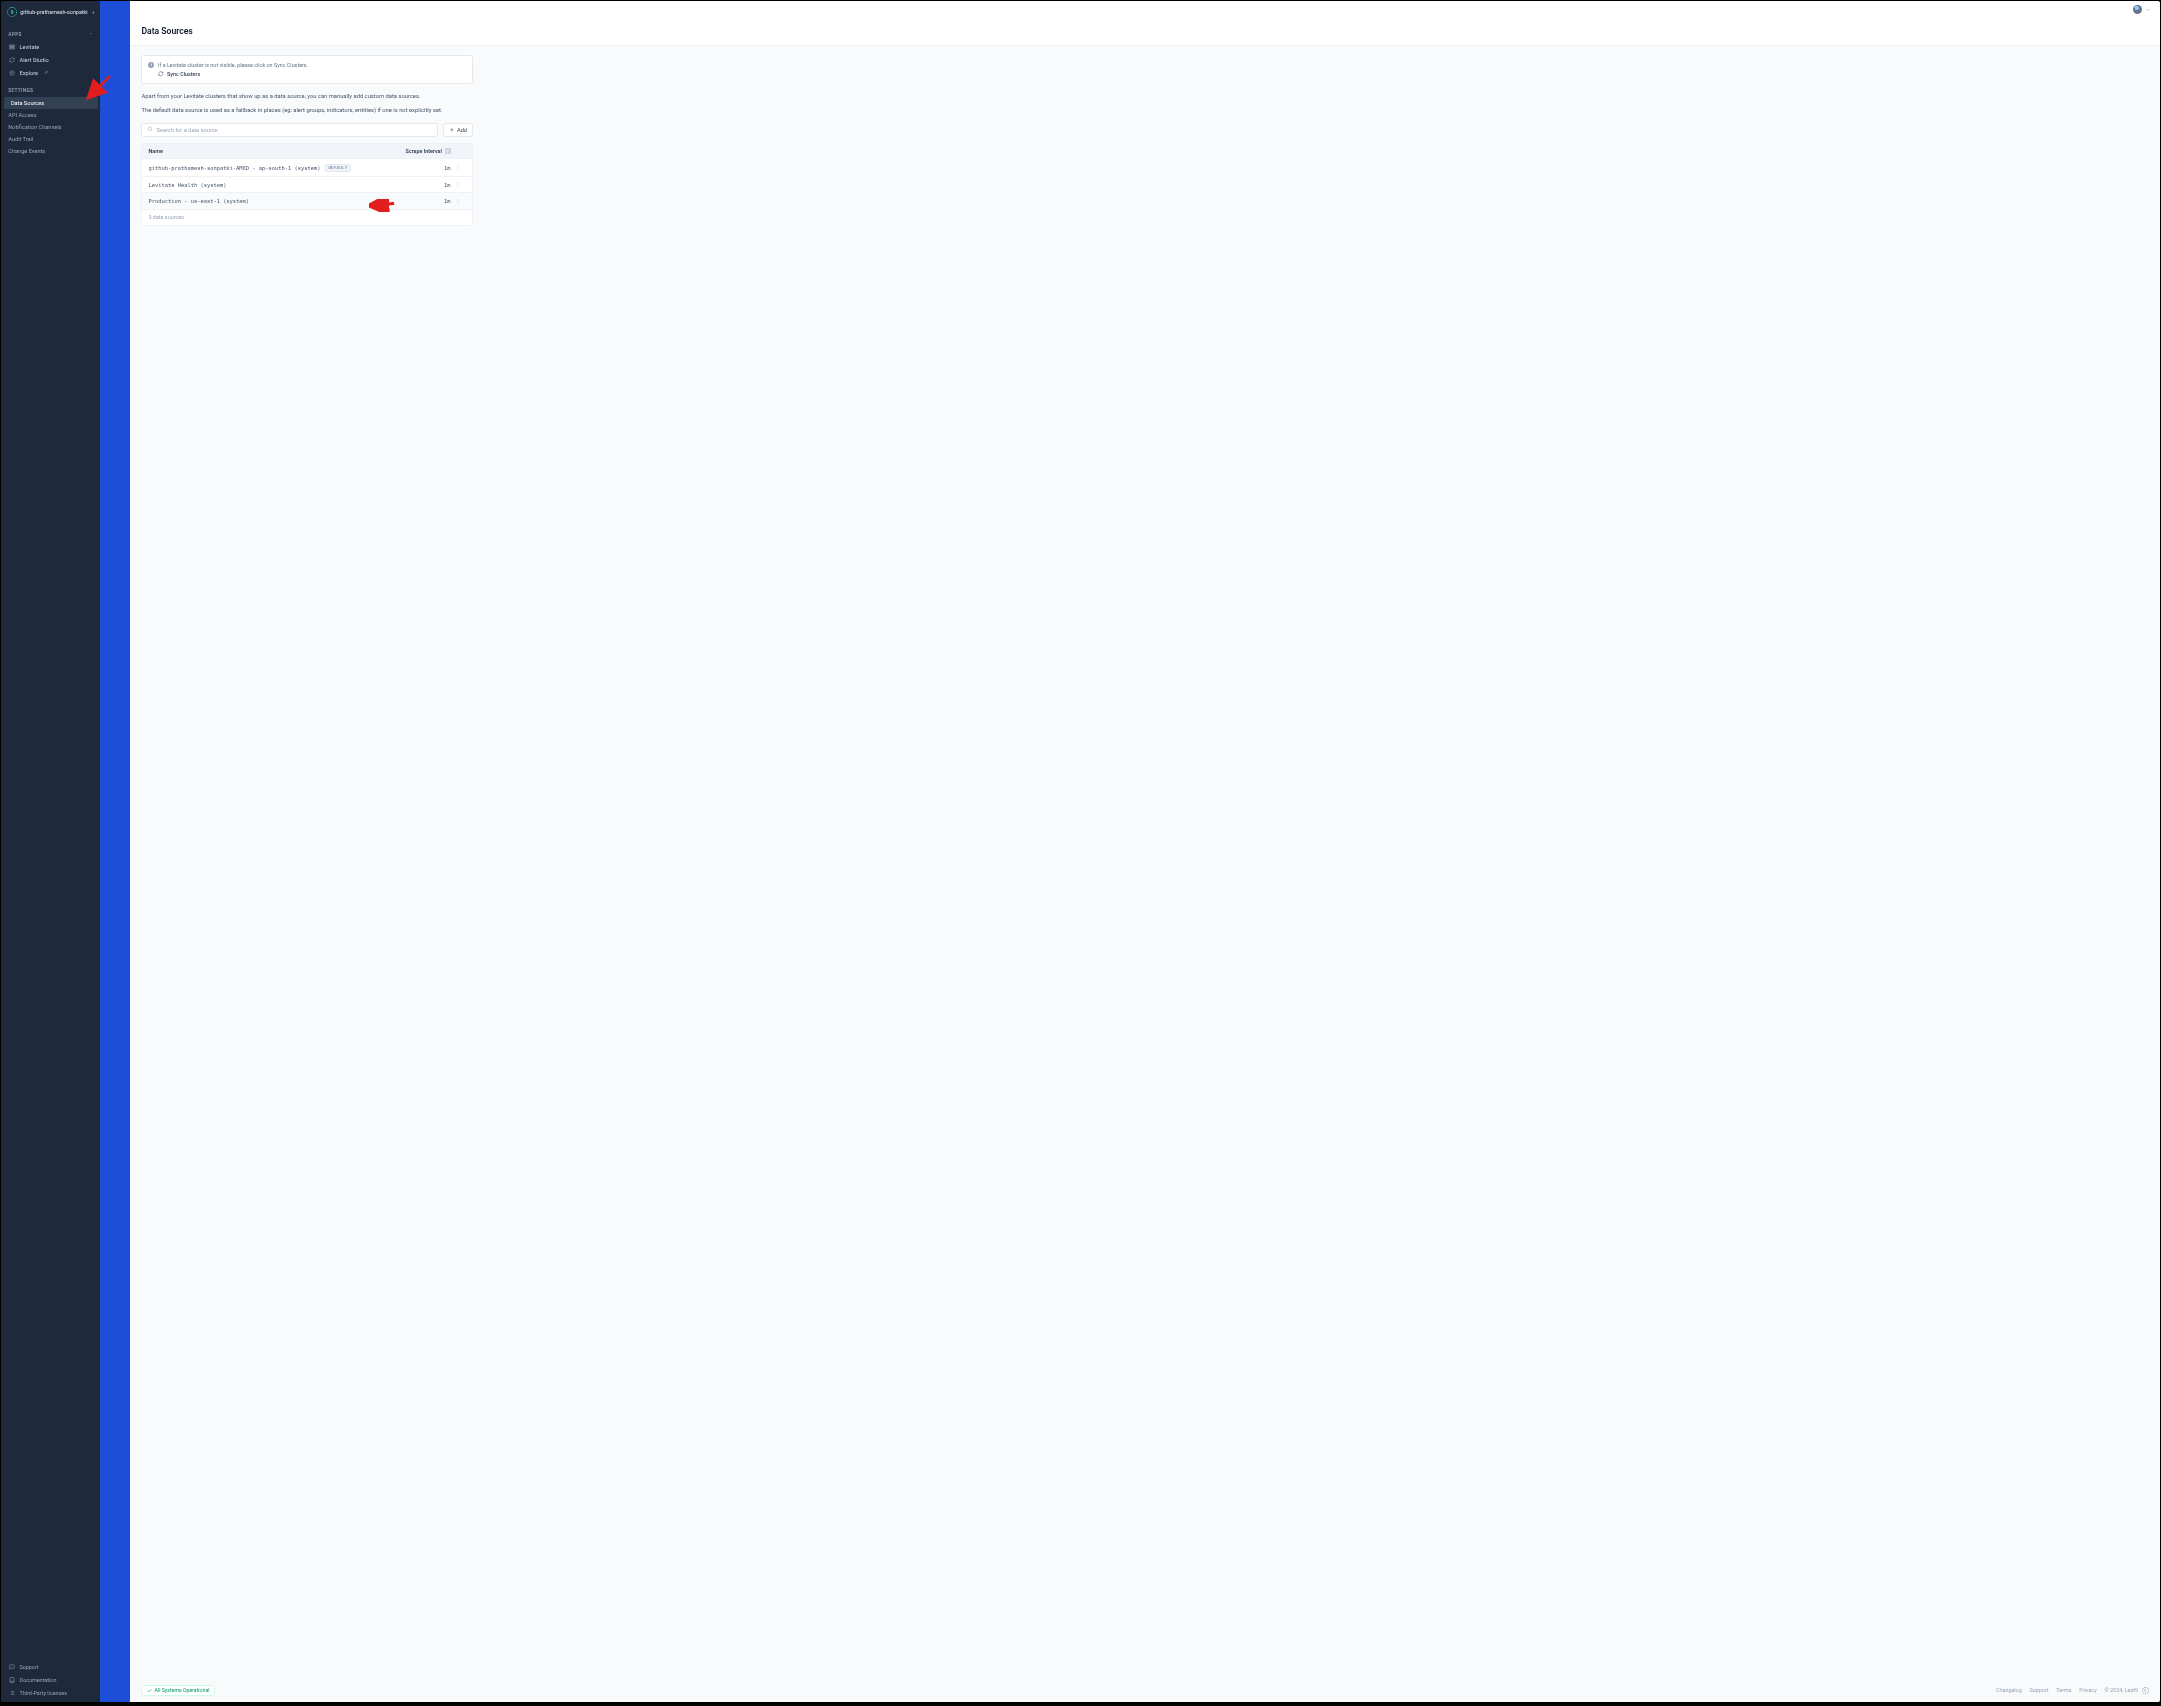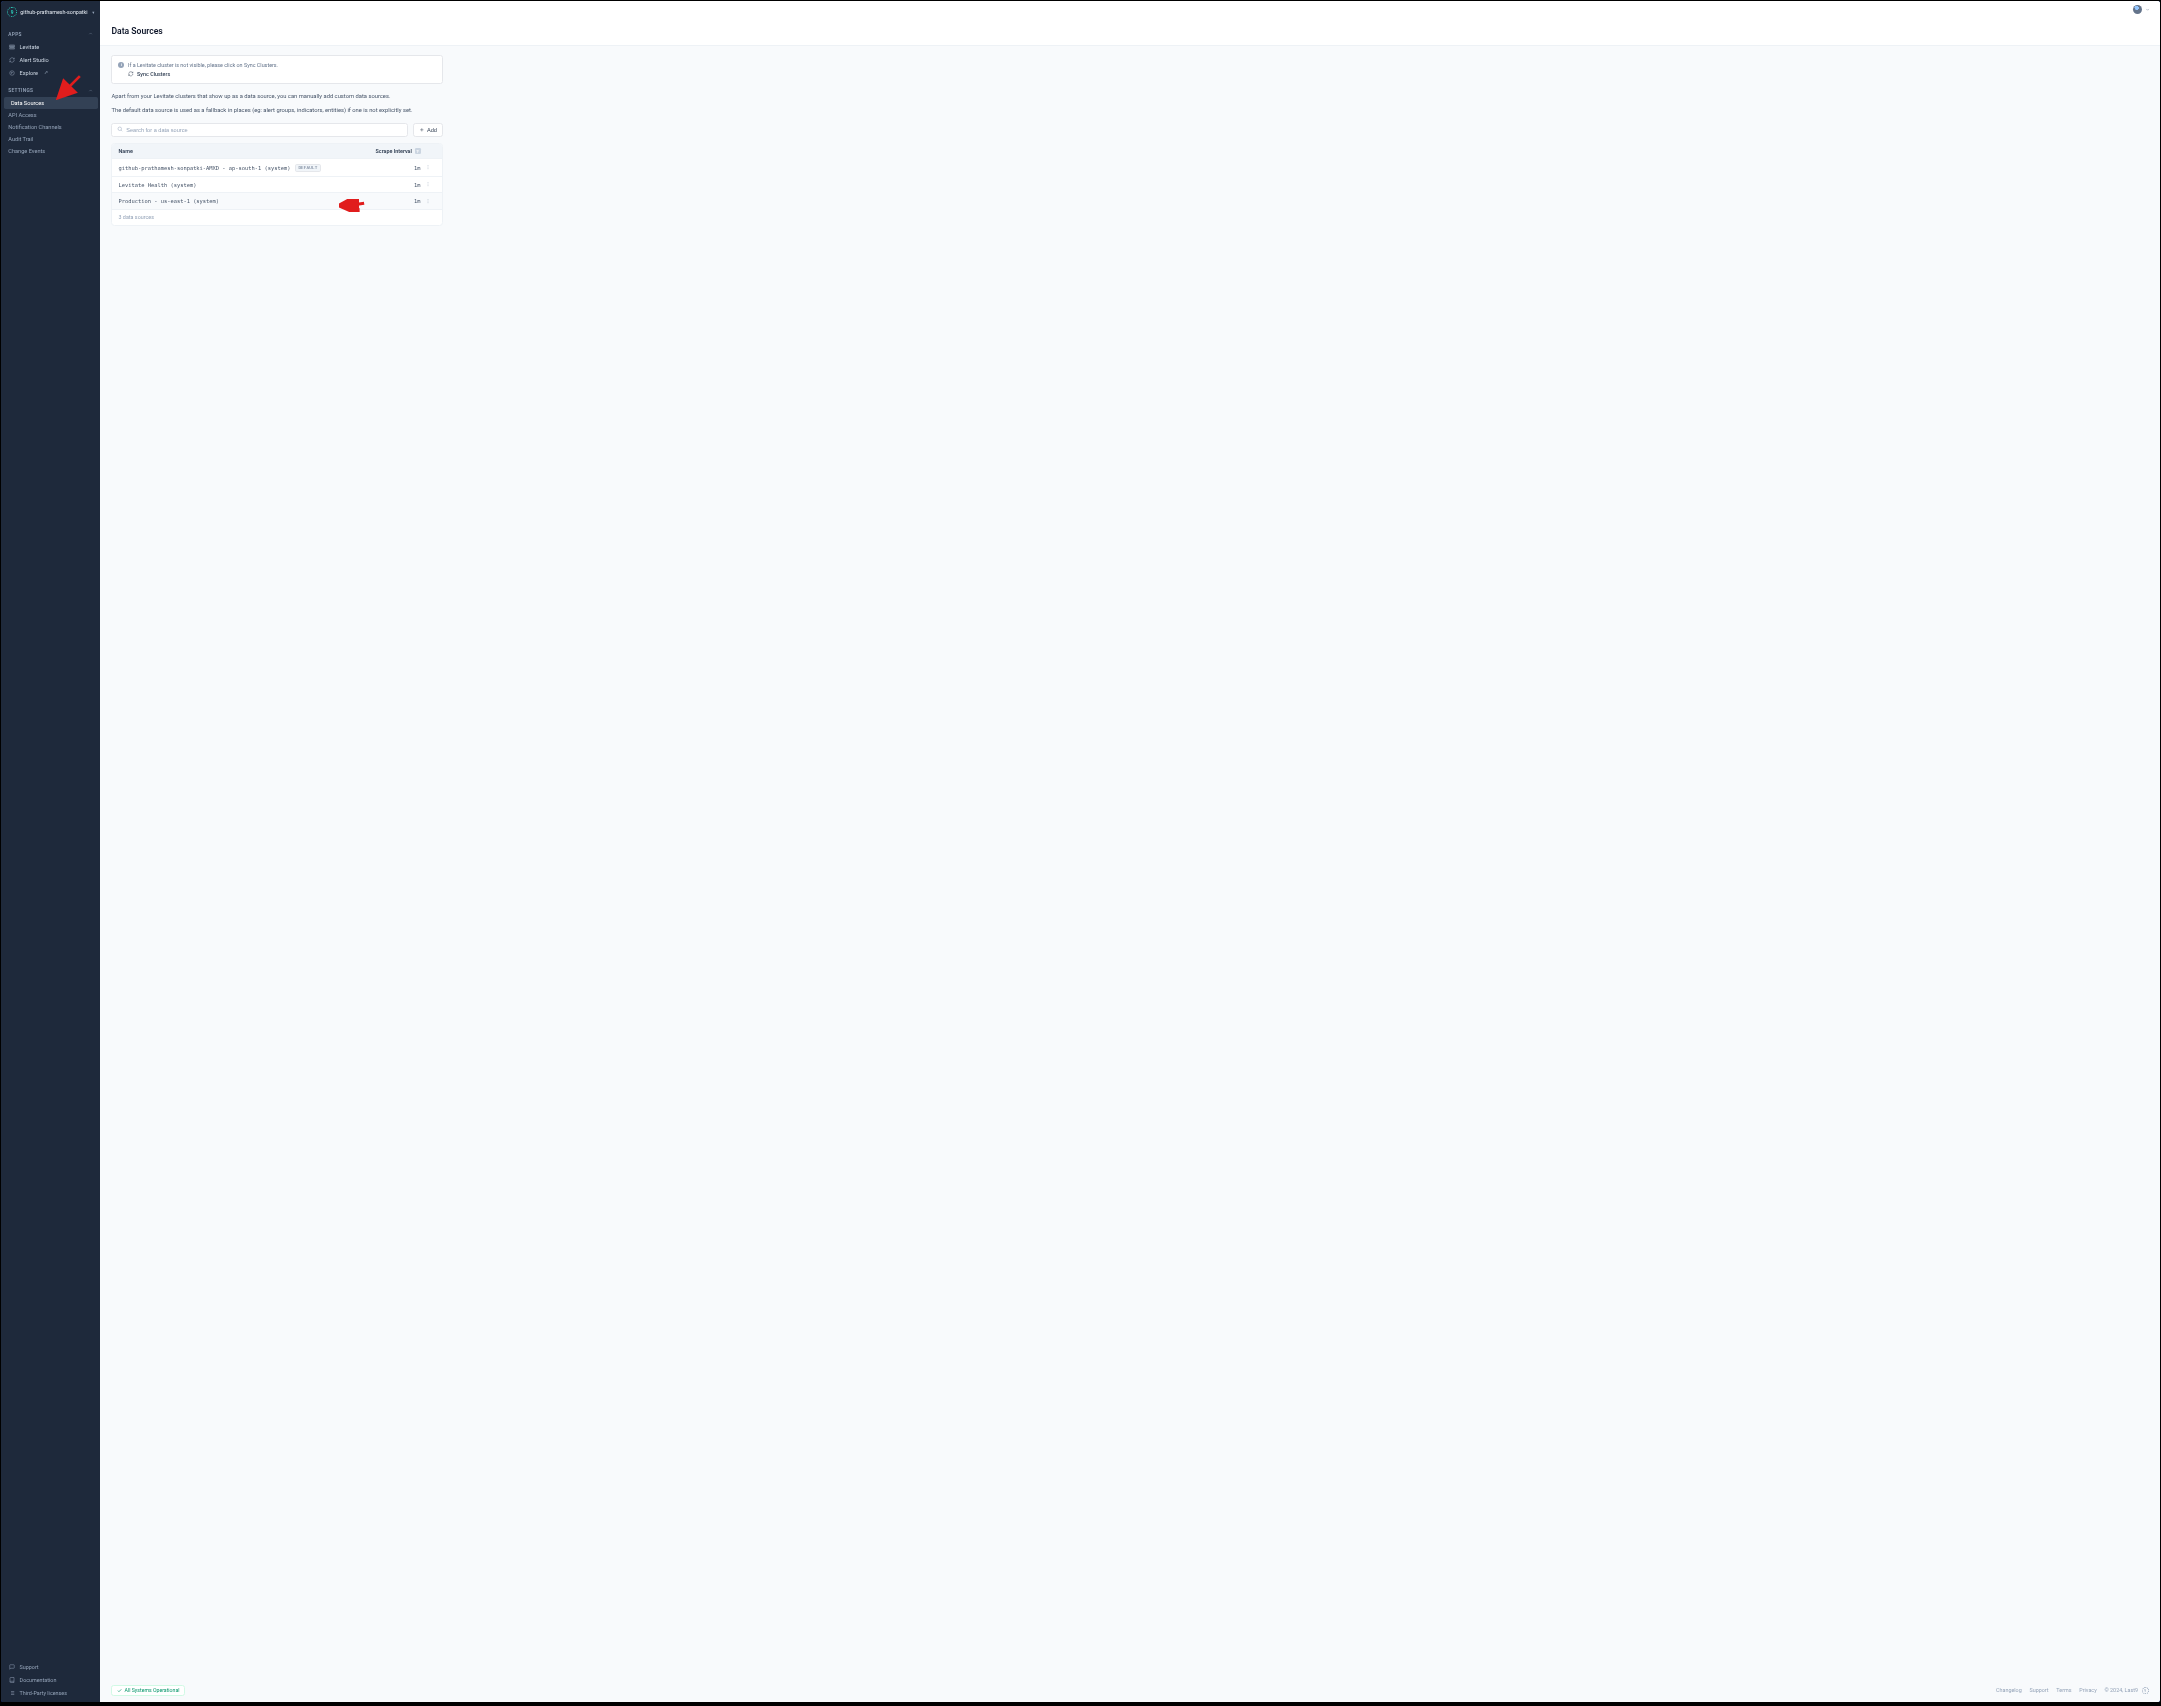--- a/index.html
+++ b/index.html
@@ -10,20 +10,21 @@
     padding: 1.3px 1.3px 1.3px 1.3px;
     font-size: 5.6px;
     color: #475569;
   }
   .app {
     display: flex;
     height: calc(100% - 2.6px);
     border-radius: 2.6px;
     overflow: hidden;
     background: #1d4ed8;
+    gap: 30px;
   }
 
   
   .sidebar {
     width: 99px;
     background: #1e293b;
     color: #cbd5e1;
     display: flex;
     flex-direction: column;
   }

